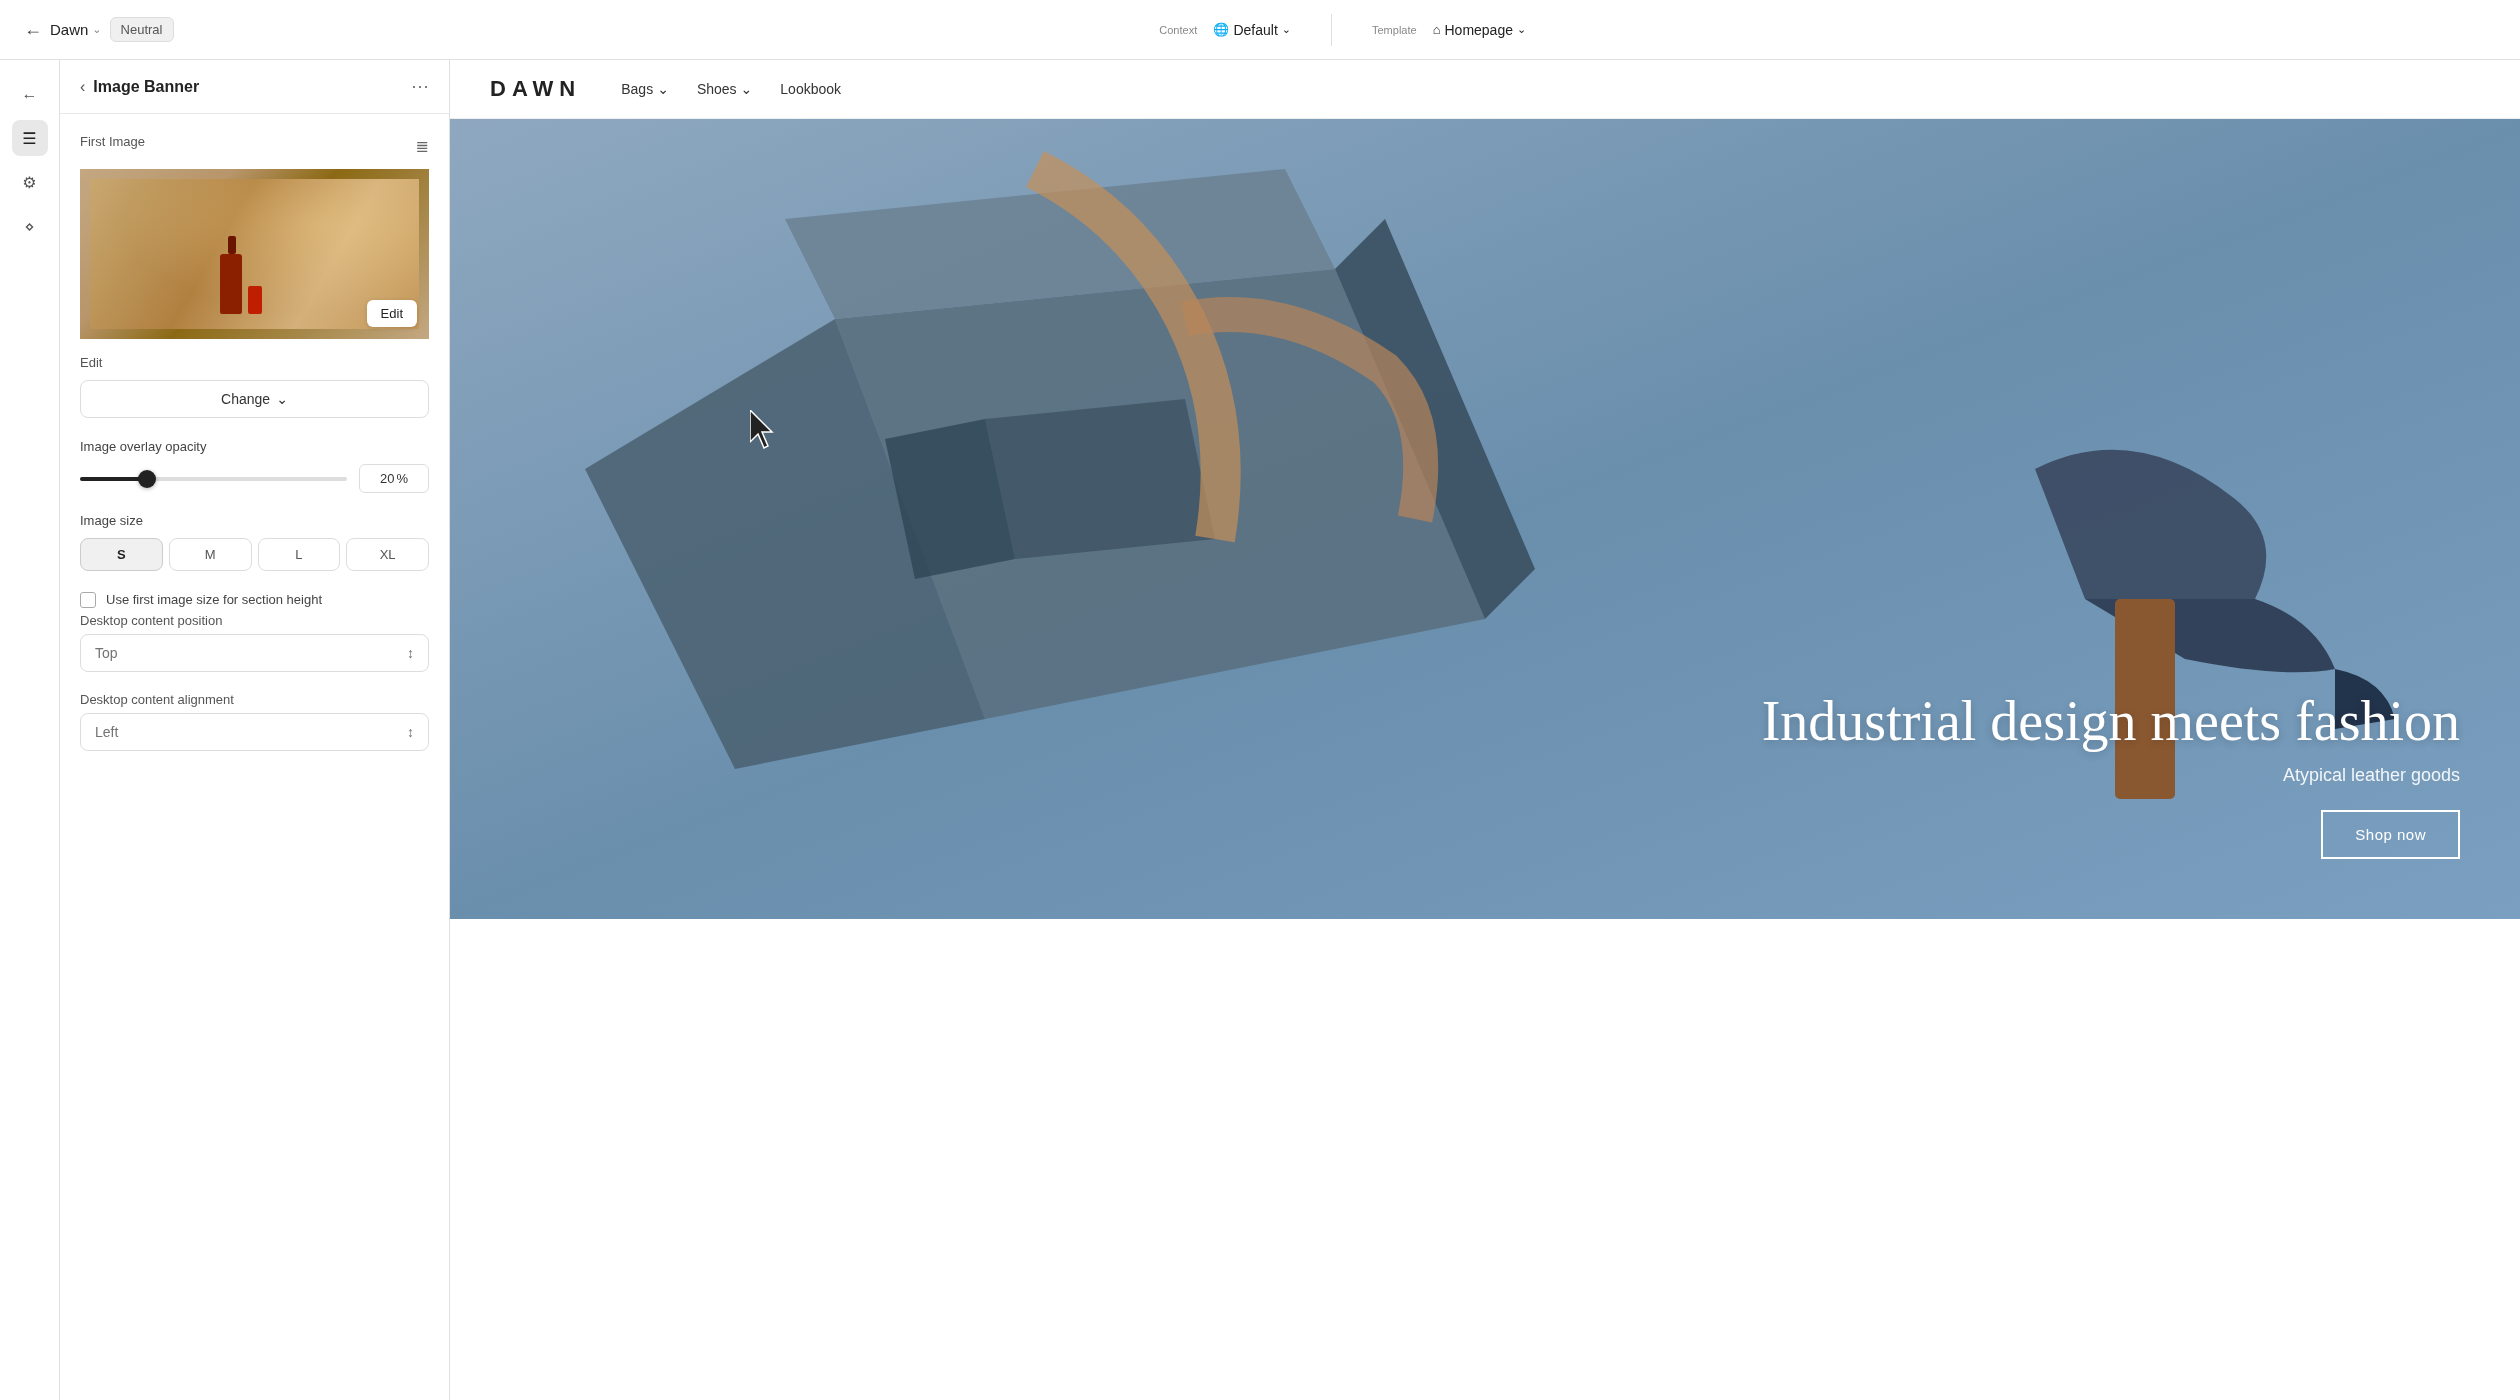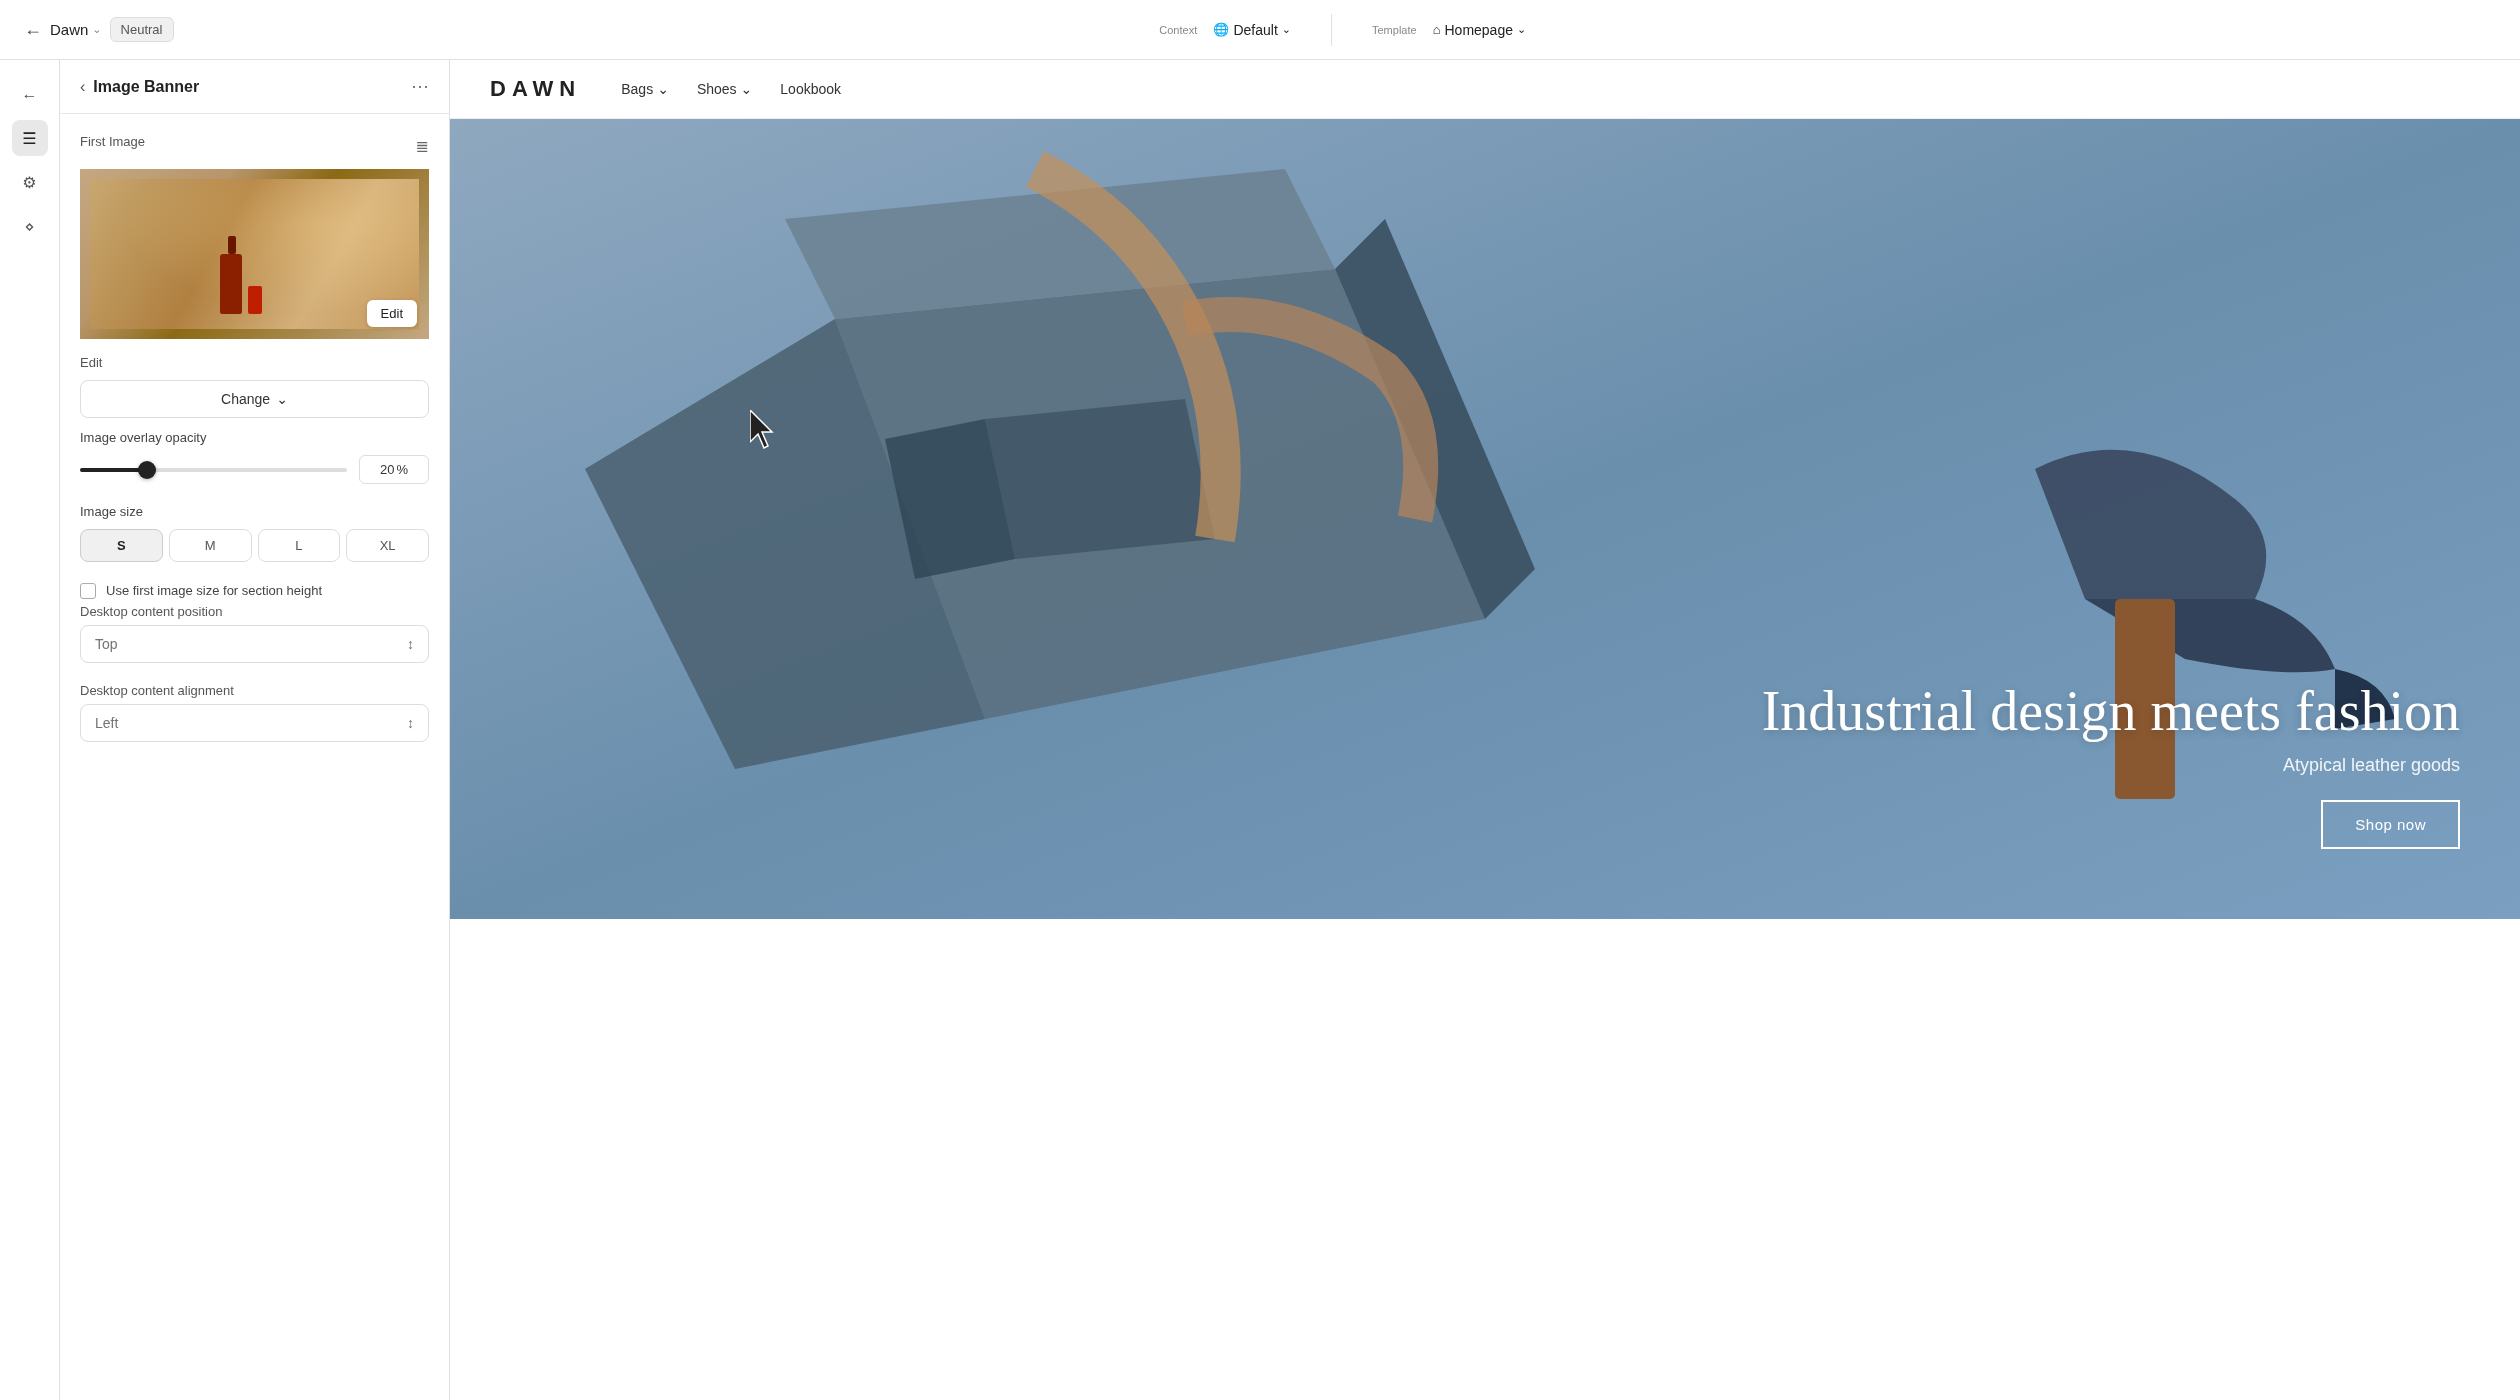--- a/index.html
+++ b/index.html
@@ -81,21 +81,21 @@
     }
     .section-header-row {
       display: flex; align-items: center; justify-content: space-between; margin-bottom: 10px;
     }
 
     
     .change-btn {
       width: 100%; padding: 10px; border: 1px solid #ddd; border-radius: 8px;
       background: #fff; font-size: 14px; color: #333; cursor: pointer;
       display: flex; align-items: center; justify-content: center; gap: 6px;
-      margin-bottom: 12px;
+      margin-bottom: 21px;
     }
 
     
     .control-label { font-size: 13px; color: #444; margin-bottom: 10px; }
     .opacity-row { display: flex; align-items: center; gap: 12px; margin-bottom: 20px; }
     .slider-track {
       flex: 1; height: 4px; background: #ddd; border-radius: 2px; position: relative;
     }
     .slider-fill { height: 4px; background: #222; border-radius: 2px; width: 25%; }
     .slider-thumb {
@@ -163,21 +163,21 @@
     
     .hero-banner {
       position: relative; width: 100%; height: 800px; overflow: hidden;
       background: linear-gradient(125deg, #8a9db5 0%, #7189a8 20%, #5a7a9c 40%, #6b8eaf 60%, #7a9db8 80%, #8aacca 100%);
     }
     .hero-image-overlay {
       position: absolute; inset: 0;
       background: rgba(0,0,0,0.12);
     }
     .hero-content {
-      position: absolute; bottom: 70px; right: 60px;
+      position: absolute; bottom: 60px; right: 60px;
       text-align: right;
     }
     .hero-title {
       font-size: 56px; font-weight: 400; color: #fff;
       line-height: 1.1; margin-bottom: 12px; font-family: Georgia, serif;
       text-shadow: 0 2px 8px rgba(0,0,0,0.2);
     }
     .hero-subtitle {
       font-size: 18px; color: rgba(255,255,255,0.9); margin-bottom: 24px;
     }

